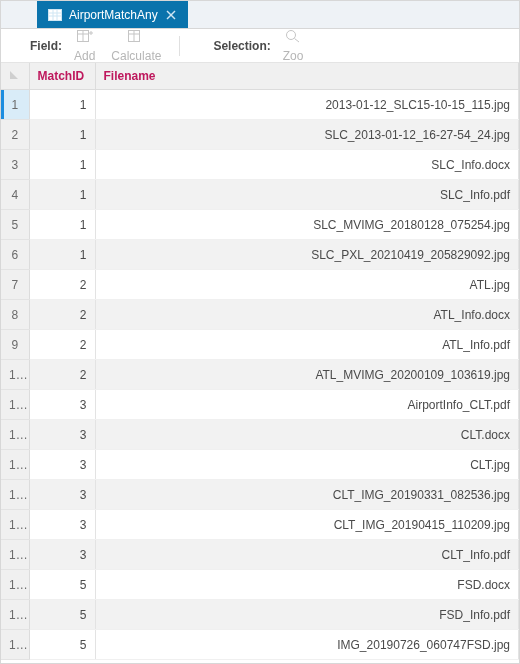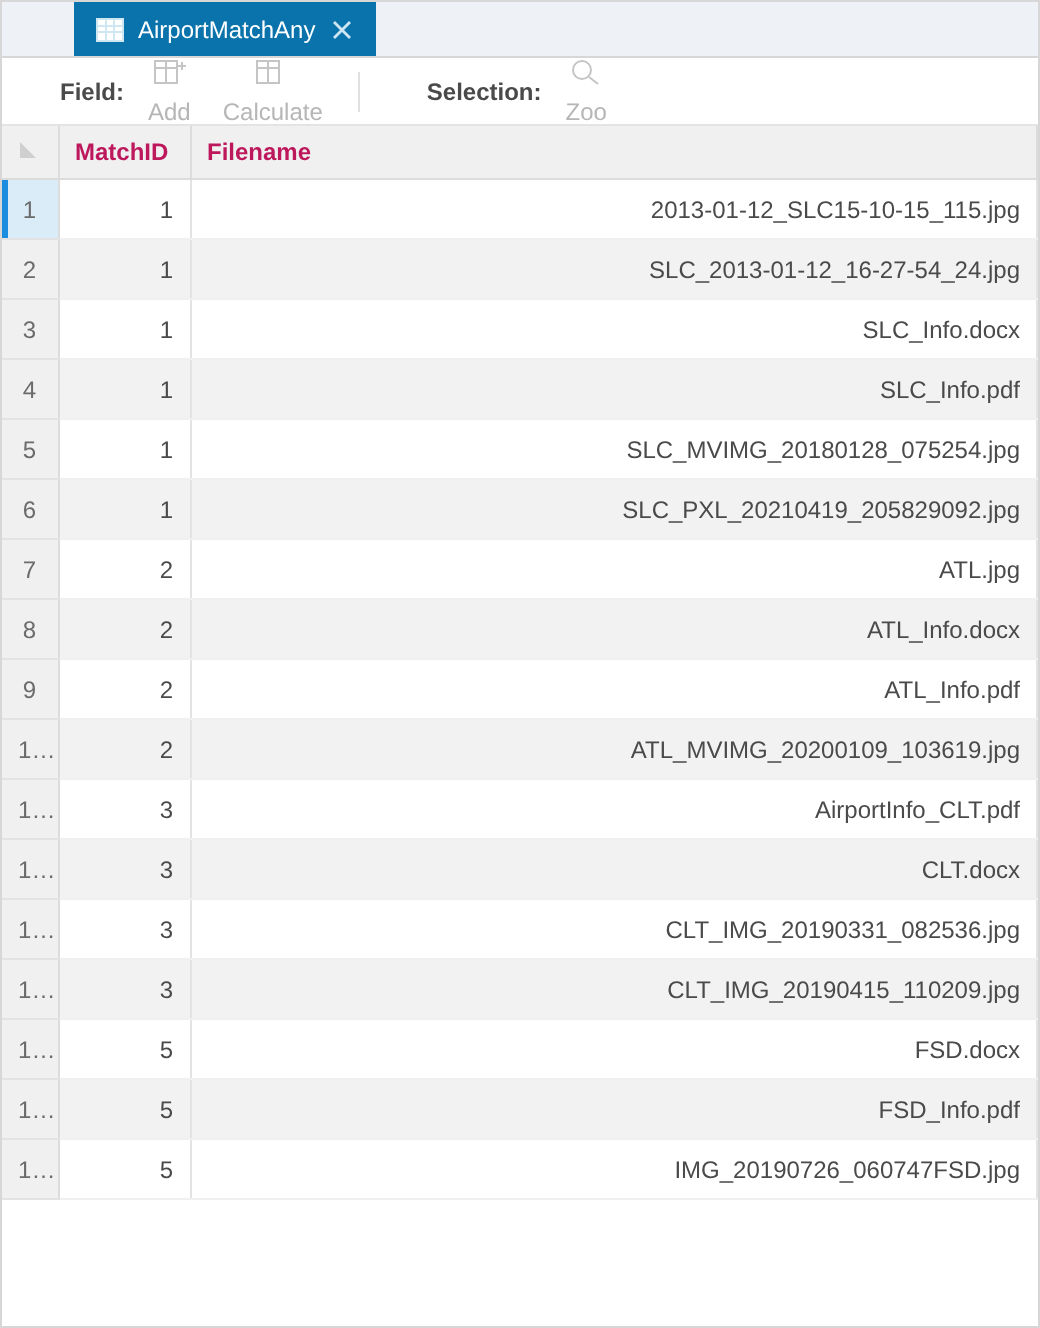--- a/index.html
+++ b/index.html
@@ -182,28 +182,38 @@
             <td class="rownum">10</td>
             <td class="data match">3</td>
             <td class="data file">AirportInfo_CLT.pdf</td>
           </tr>
           <tr>
             <td class="rownum">12</td>
             <td class="data match">3</td>
             <td class="data file">CLT.docx</td>
           </tr>
           <tr>
+            <td class="rownum">13</td>
+            <td class="data match">3</td>
+            <td class="data file">CLT.jpg</td>
+          </tr>
+          <tr>
             <td class="rownum">14</td>
             <td class="data match">3</td>
             <td class="data file">CLT_IMG_20190331_082536.jpg</td>
           </tr>
           <tr>
             <td class="rownum">15</td>
             <td class="data match">3</td>
             <td class="data file">CLT_IMG_20190415_110209.jpg</td>
+          </tr>
+          <tr>
+            <td class="rownum">16</td>
+            <td class="data match">3</td>
+            <td class="data file">CLT_Info.pdf</td>
           </tr>
           <tr>
             <td class="rownum">17</td>
             <td class="data match">5</td>
             <td class="data file">FSD.docx</td>
           </tr>
           <tr>
             <td class="rownum">18</td>
             <td class="data match">5</td>
             <td class="data file">FSD_Info.pdf</td>

